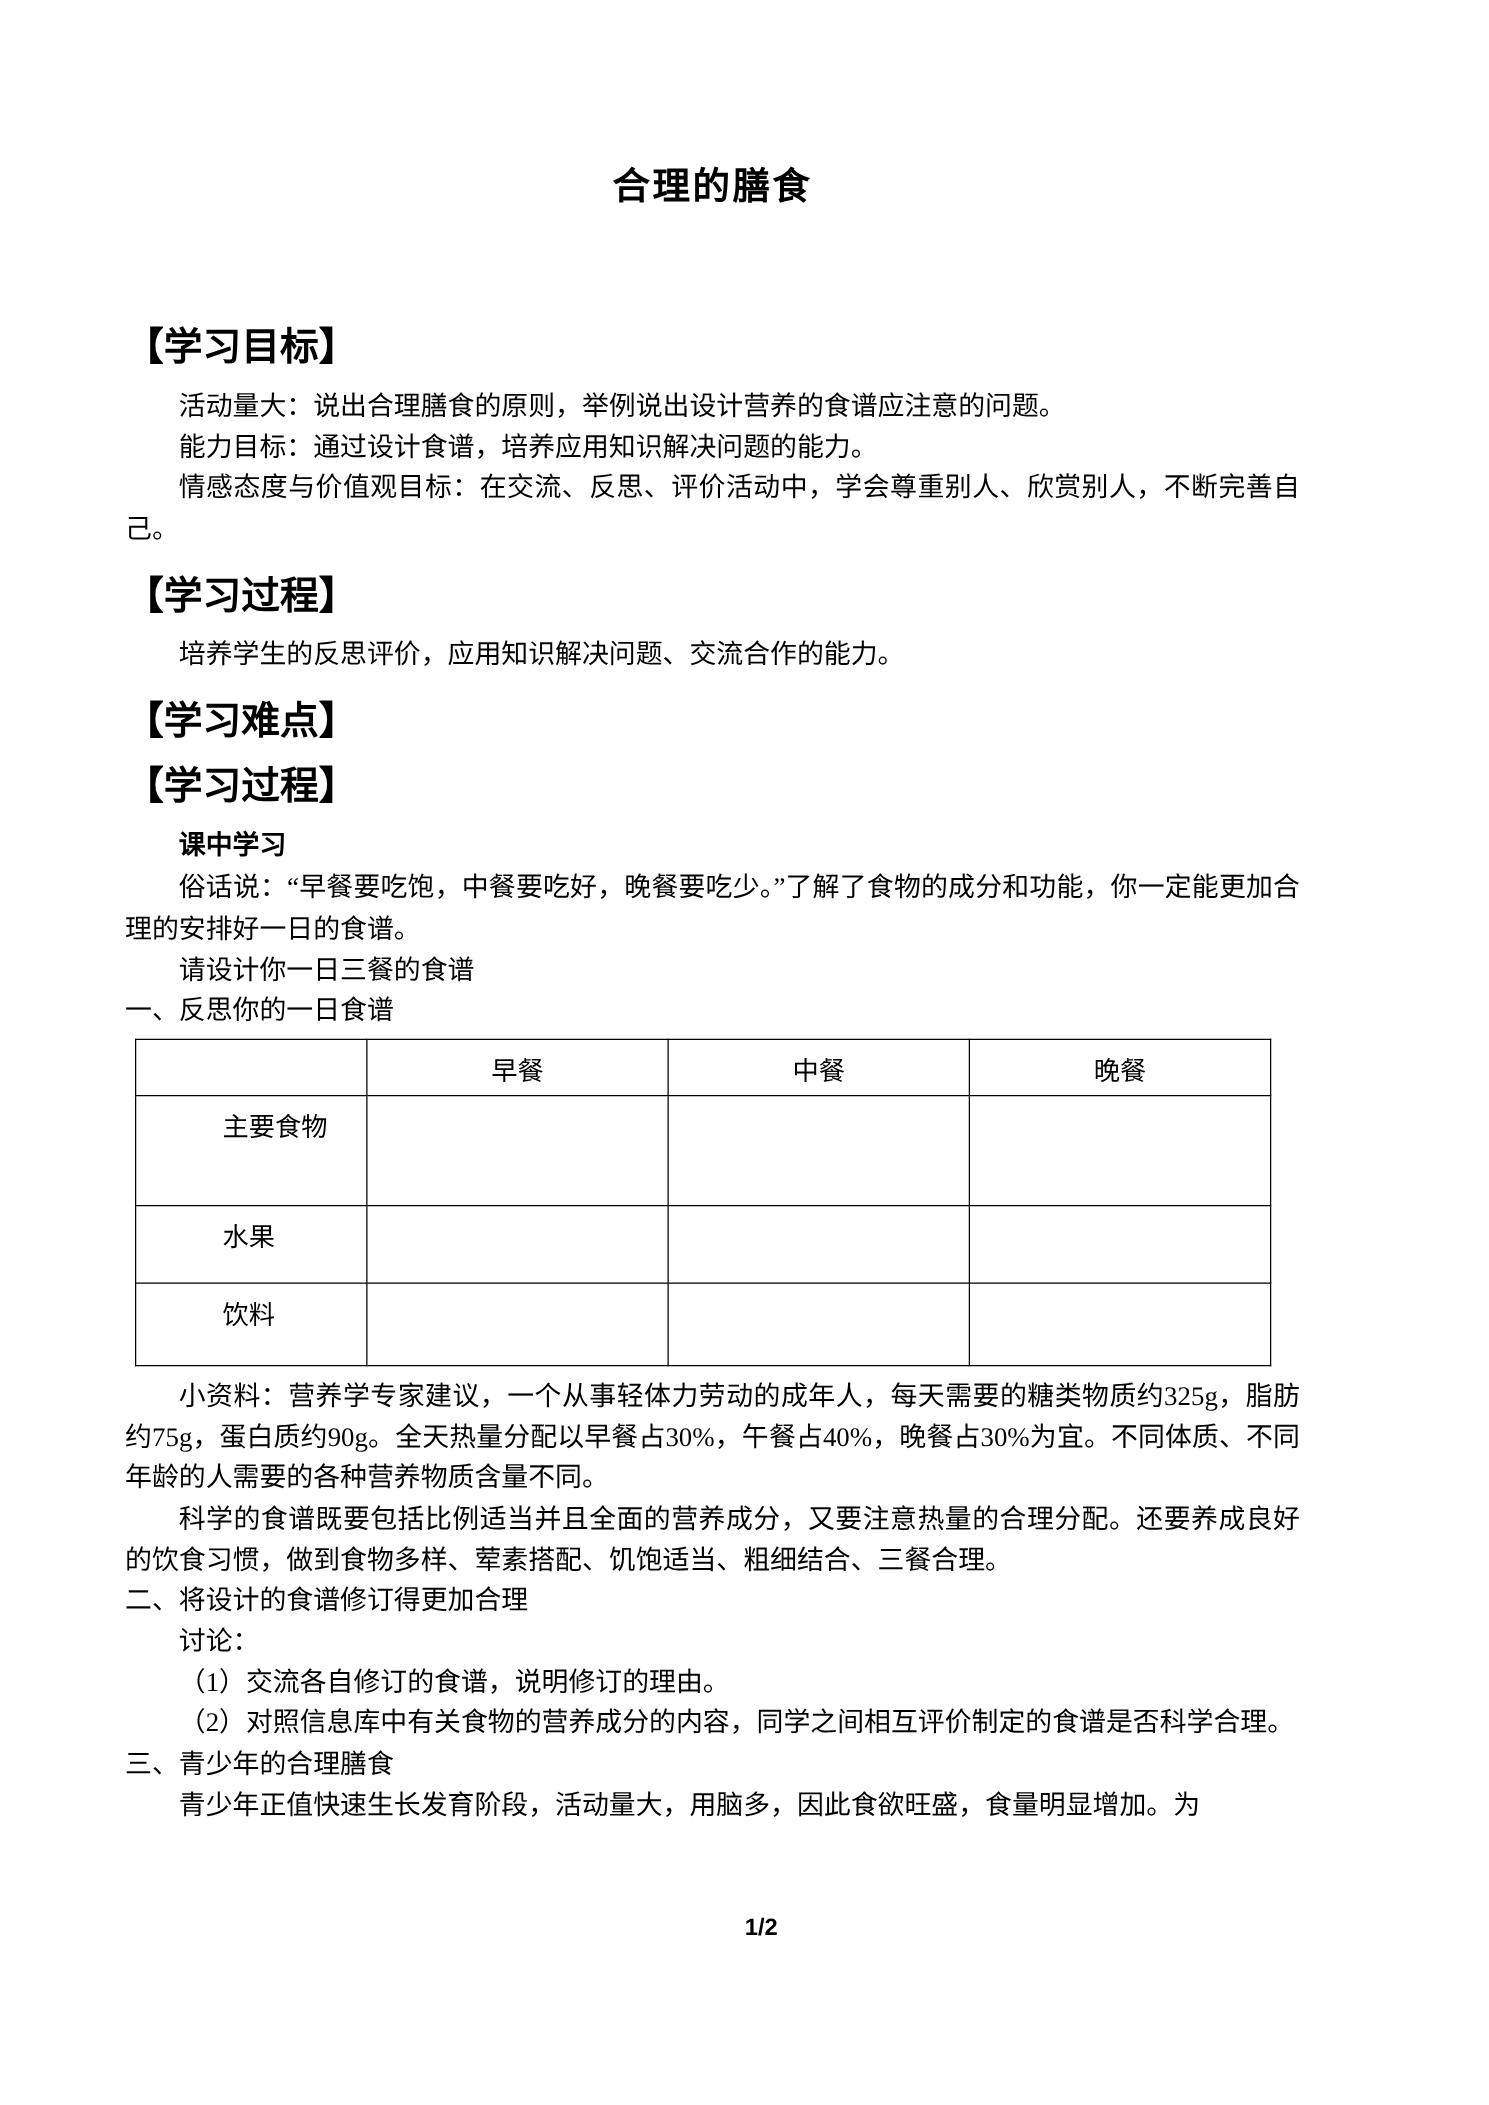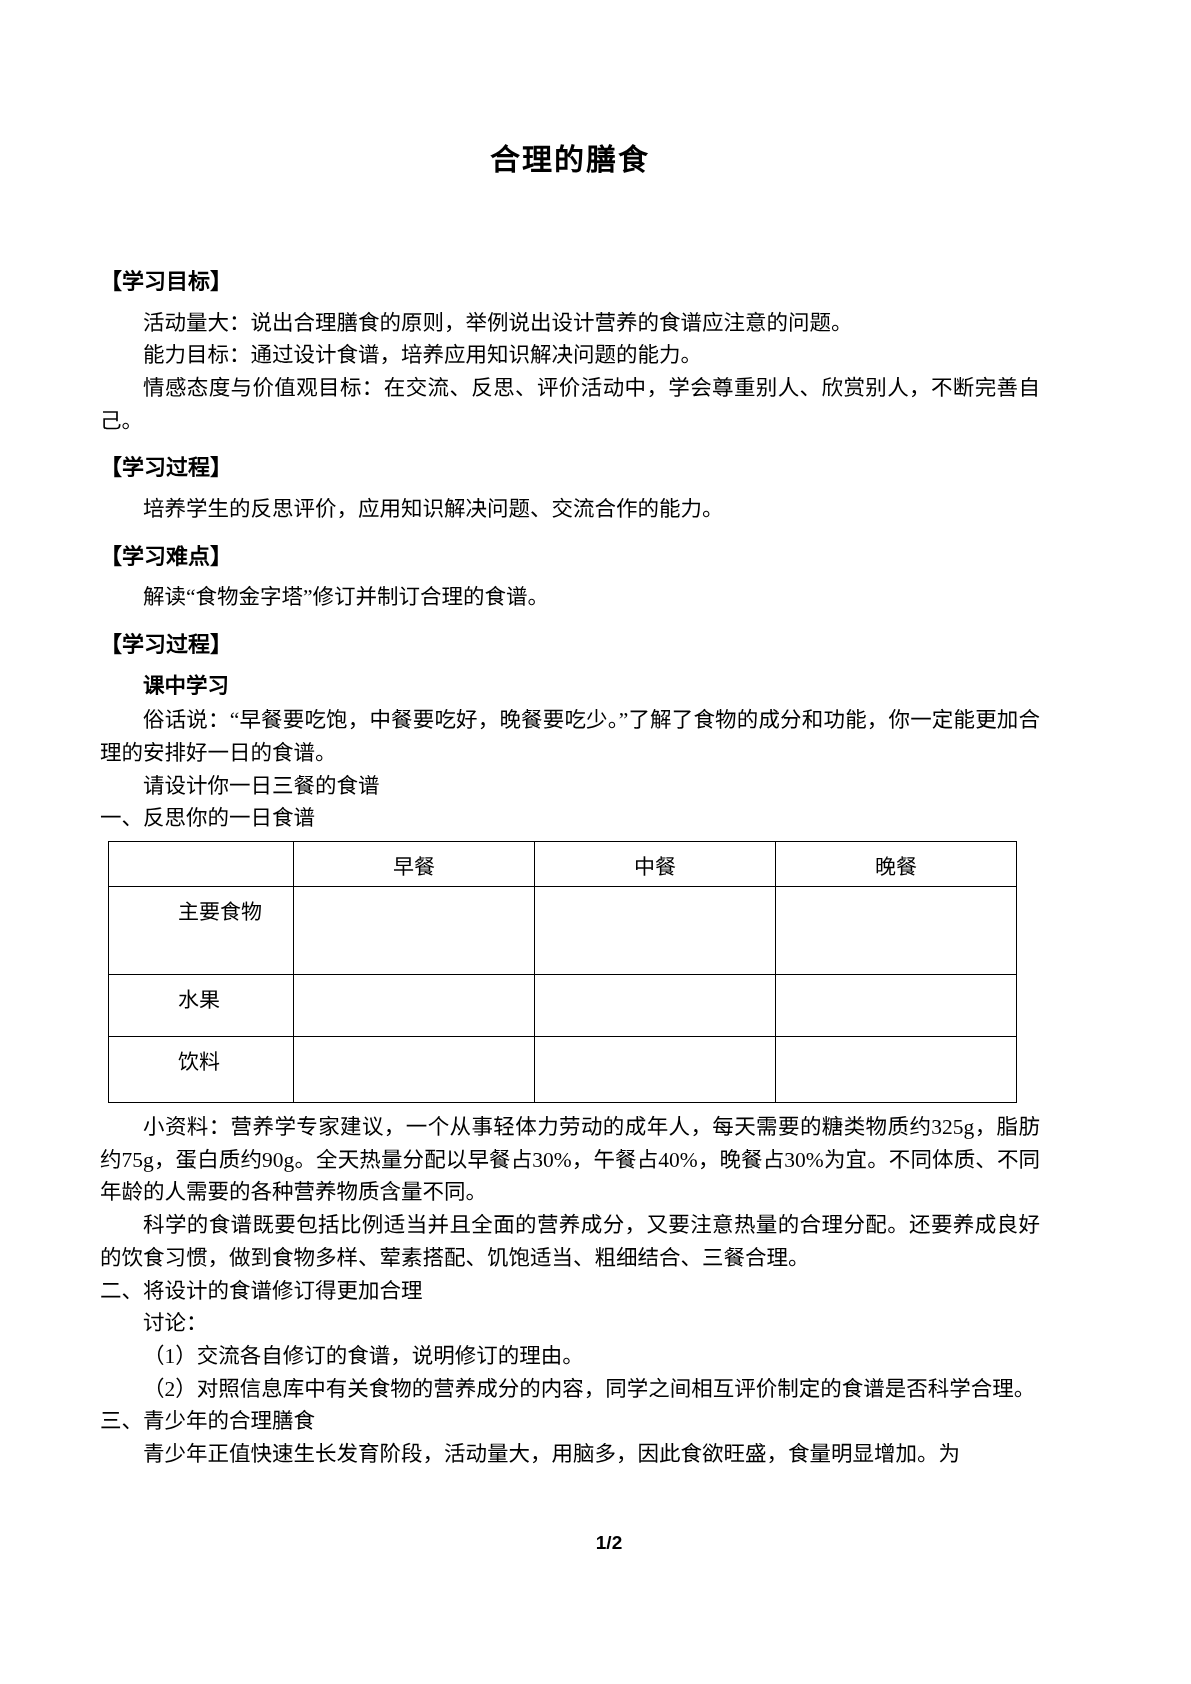--- a/index.html
+++ b/index.html
@@ -17,37 +17,37 @@
   .page {
     position: absolute;
     left: 0; top: 0;
     width: 1191px;
     height: 1684px;
     padding: 0;
   }
   .content {
     position: absolute;
     left: 100px;
-    top: 140px;
+    top: 130px;
     width: 940px;
   }
 
   
   .doc-title {
     text-align: center;
     font-size: 30px;
     font-weight: bold;
     letter-spacing: 2px;
     margin: 0 0 88px 0;
     line-height: 1.3;
   }
 
   
   .sec-head {
-    font-size: 22px;
+    font-size: 31px;
     font-weight: bold;
     letter-spacing: 0px;
     margin: 0 0 10px 0;
     line-height: 1.35;
   }
 
   
   .para {
     font-size: 21.5px;
     line-height: 1.52;
@@ -116,21 +116,20 @@
 
     <div class="sec-head">【学习目标】</div>
     <p class="para indent-2 tight">活动量大：说出合理膳食的原则，举例说出设计营养的食谱应注意的问题。</p>
     <p class="para indent-2 tight">能力目标：通过设计食谱，培养应用知识解决问题的能力。</p>
     <p class="para indent-2 gap-md">情感态度与价值观目标：在交流、反思、评价活动中，学会尊重别人、欣赏别人，不断完善自己。</p>
 
     <div class="sec-head">【学习过程】</div>
     <p class="para indent-2 gap-md">培养学生的反思评价，应用知识解决问题、交流合作的能力。</p>
 
     <div class="sec-head">【学习难点】</div>
-    <p class="para indent-2 gap-md">解读“食物金字塔”修订并制订合理的食谱。</p>
 
     <div class="sec-head">【学习过程】</div>
     <div class="sub-head">课中学习</div>
     <p class="para indent-2 tight">俗话说：“早餐要吃饱，中餐要吃好，晚餐要吃少。”了解了食物的成分和功能，你一定能更加合理的安排好一日的食谱。</p>
 
     <p class="para indent-2 tight">请设计你一日三餐的食谱</p>
     <p class="para indent-0 tight">一、反思你的一日食谱</p>
 
     <table class="meal-table">
       <thead>

